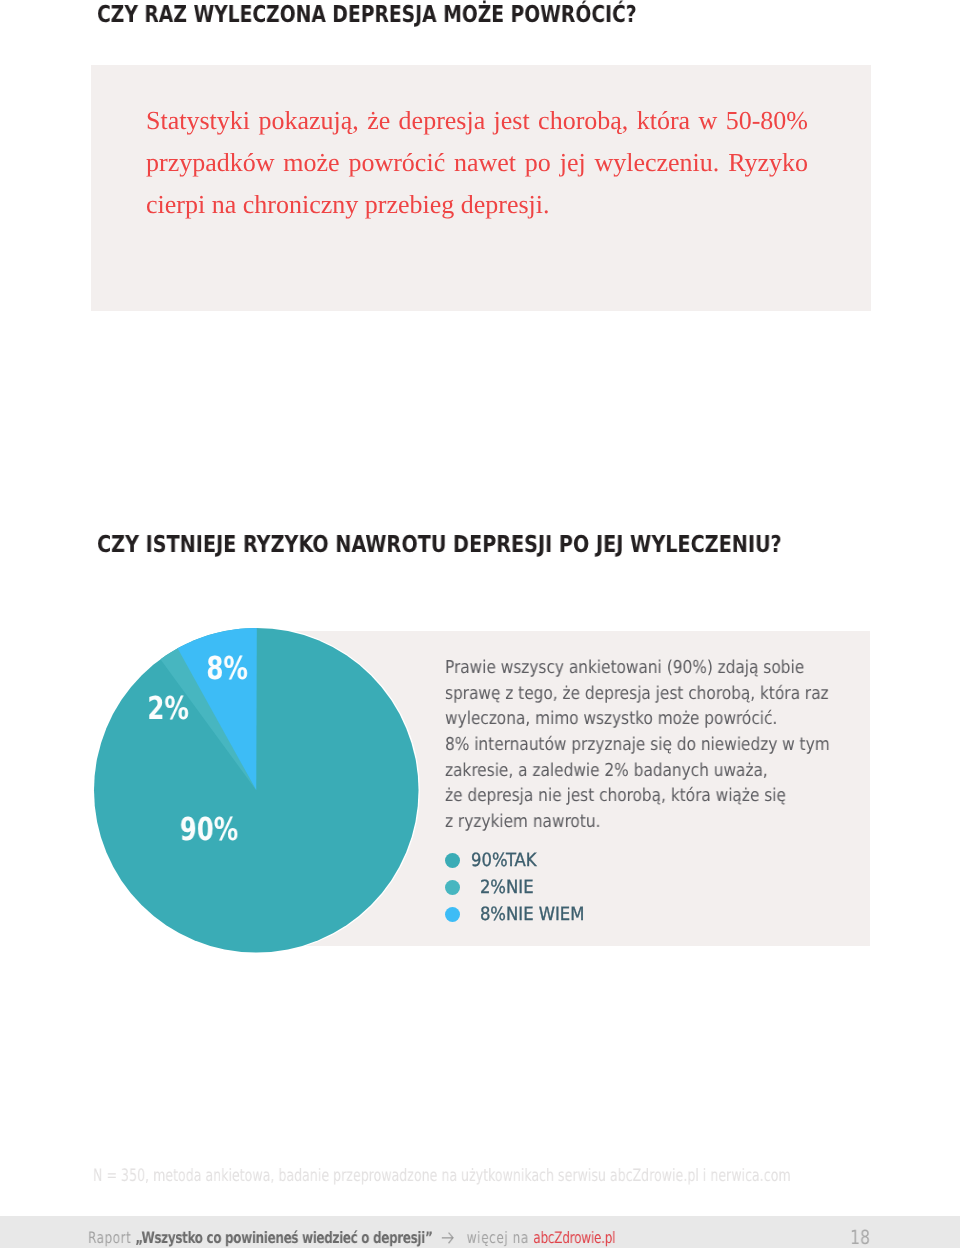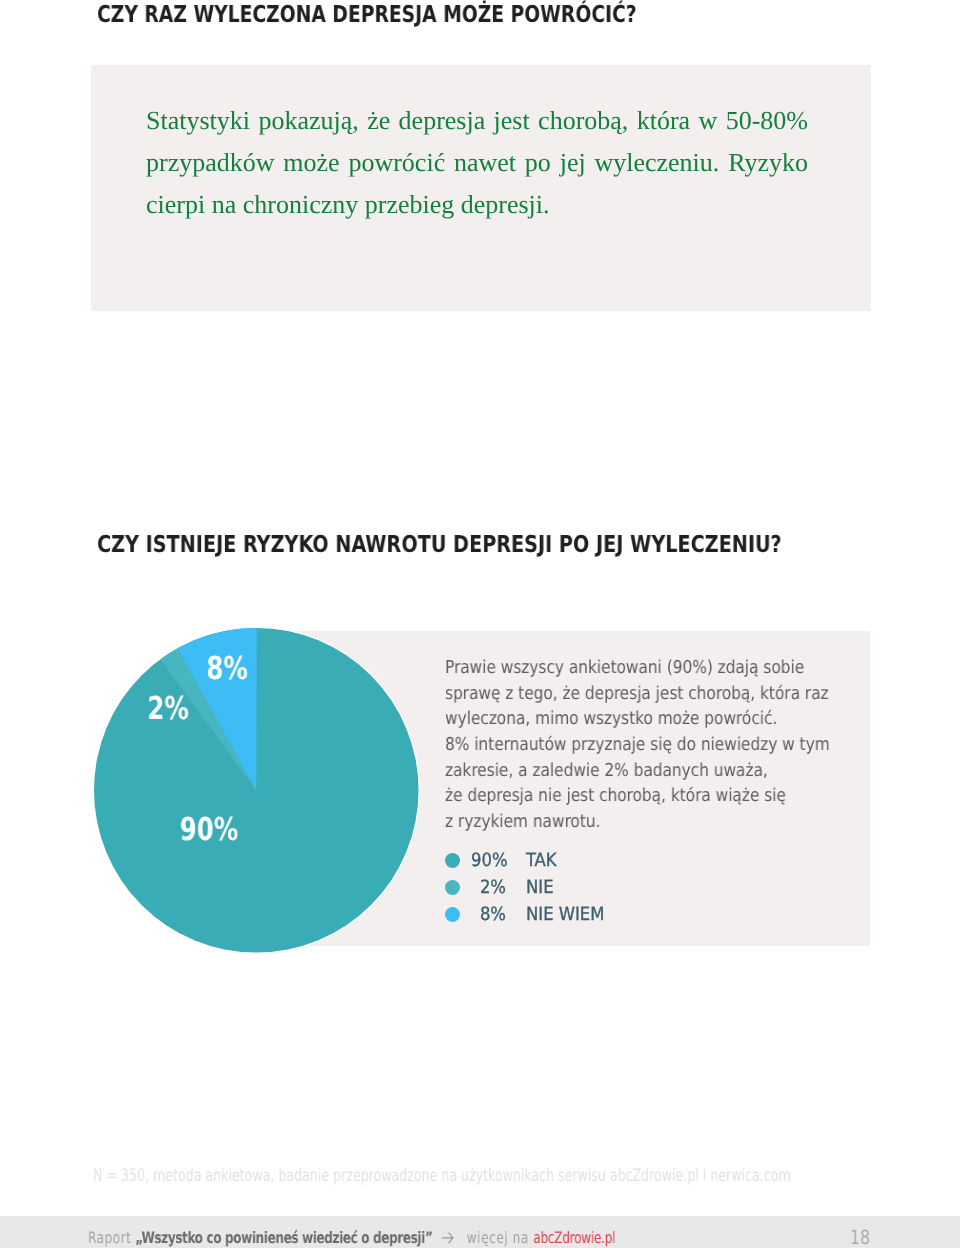--- a/index.html
+++ b/index.html
@@ -15,21 +15,21 @@
   
   .hd{position:absolute;white-space:nowrap;color:#231f20;font-weight:700;
       font-family:"DejaVu Sans Condensed","DejaVu Sans",sans-serif;
       font-size:23.2px;transform-origin:0 0;}
   #h1{left:96.6px;top:0.6px;transform:scaleX(0.898);}
   #h2{left:96.6px;top:531.2px;transform:scaleX(0.921);}
 
   
   .intro-box{position:absolute;left:90.8px;top:64.9px;width:779.9px;height:246.5px;background:#f3efee;}
   .intro-text{position:absolute;left:146px;top:99.5px;width:662px;
-      font-family:"Liberation Serif",serif;font-size:26px;color:#15803d;}
+      font-family:"Liberation Serif",serif;font-size:26px;color:#ef4444;}
   .intro-text .ln{height:42px;line-height:42px;text-align:justify;text-align-last:justify;
       white-space:nowrap;}
   .intro-text .ln.last{text-align:left;text-align-last:left;}
 
   
   .chart-box{position:absolute;left:250px;top:631.2px;width:620.4px;height:314.7px;background:#f3efee;}
   .pie{position:absolute;left:93.3px;top:627px;width:326.5px;height:326.5px;display:block;}
   .pielabel{position:absolute;color:#fbfdfd;font-weight:700;
       font-family:"DejaVu Sans Condensed","DejaVu Sans",sans-serif;font-size:31.6px;
       line-height:1;white-space:nowrap;transform:scaleX(0.86);transform-origin:50% 50%;}
@@ -39,21 +39,21 @@
       font-size:17.9px;color:#5d5d61;transform:scaleX(0.953);transform-origin:0 0;}
   .desc .ln{height:25.7px;line-height:25.7px;white-space:nowrap;}
 
   .legend{position:absolute;left:444.7px;top:847.2px;}
   .legend-row{display:flex;align-items:center;height:26.8px;
       font-family:"DejaVu Sans Condensed","DejaVu Sans",sans-serif;
       font-size:18.3px;color:#3d5f6e;white-space:nowrap;
       -webkit-text-stroke:0.34px #3d5f6e;}
   .legend-dot{width:15px;height:15px;border-radius:50%;flex:none;margin-right:10.5px;}
   .legend-pct{display:inline-block;width:35px;text-align:right;}
-  .legend-name{margin-left:20px;}
+  .legend-name{margin-left:0;}
 
   .note{position:absolute;left:93.2px;top:1165.6px;font-size:17.2px;color:#e3e1e1;
         font-family:"DejaVu Sans Condensed","DejaVu Sans",sans-serif;white-space:nowrap;
         transform:scaleX(0.815);transform-origin:0 0;}
 
   .footerbar{position:absolute;left:0;top:1216.4px;width:960px;height:31.6px;background:#e8e8e8;}
   .f-left{position:absolute;left:87.7px;top:1229px;font-size:15.9px;line-height:16px;color:#a3a3a3;
       white-space:nowrap;display:flex;align-items:baseline;
       font-family:"DejaVu Sans Condensed","DejaVu Sans",sans-serif;
       transform:scaleX(0.845);transform-origin:0 0;}

